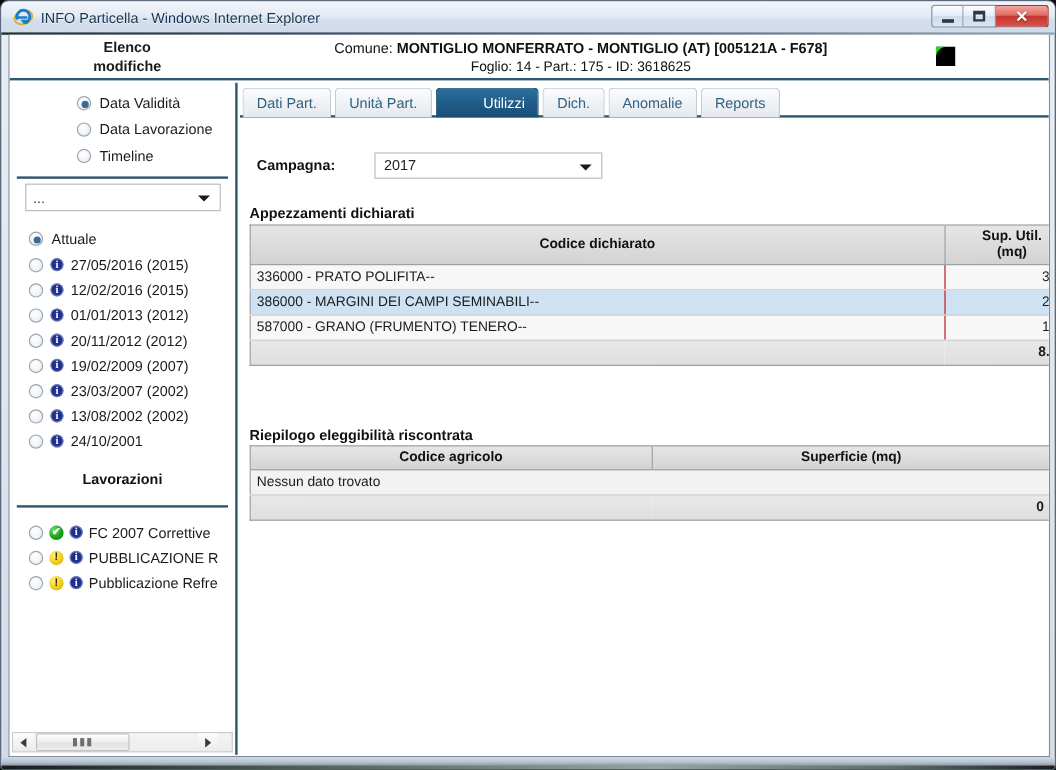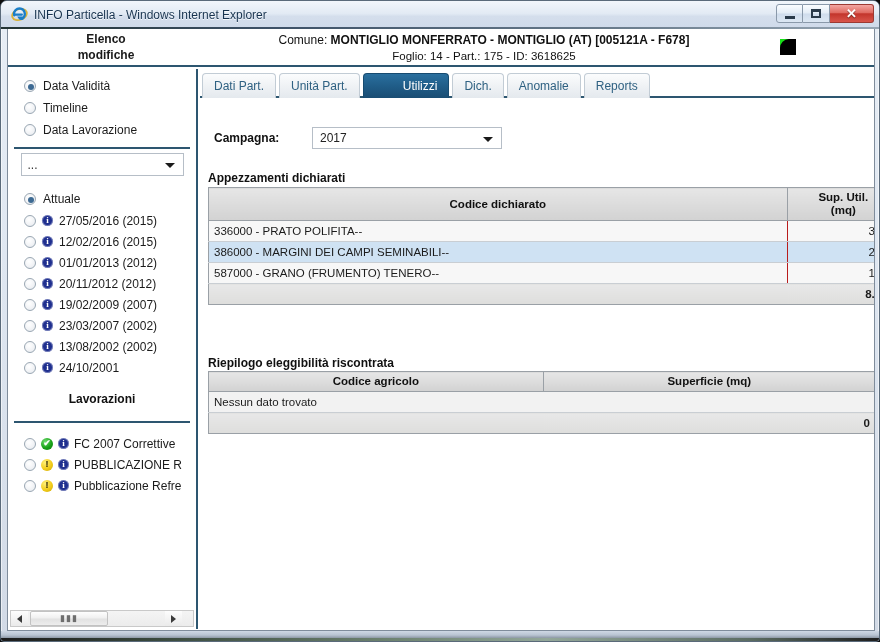--- a/index.html
+++ b/index.html
@@ -314,32 +314,32 @@
         <svg width="20" height="20" viewBox="0 0 20 20">
           <path d="M2 2 H18 V18 H2 Z" fill="#000000"></path>
           <path d="M2 2 H11 A9 9 0 0 0 2 11 Z" fill="#18e018"></path>
         </svg>
       </div>
     </div>
 
     <div id="sidebar">
       <div id="sb-scroll">
 
-        <div id="view-modes" style="padding-top:6px;">
+        <div id="view-modes" style="padding-top:6px;padding-left:40px;">
           <div class="radio-row">
             <span class="radio checked"></span>
             <span class="radio-label">Data Validità</span>
           </div>
           <div class="radio-row">
             <span class="radio"></span>
+            <span class="radio-label">Data Lavorazione</span>
+          </div>
+          <div class="radio-row">
+            <span class="radio"></span>
             <span class="radio-label">Timeline</span>
-          </div>
-          <div class="radio-row">
-            <span class="radio"></span>
-            <span class="radio-label">Data Lavorazione</span>
           </div>
         </div>
 
         <div class="sb-divider"></div>
 
         <div id="vedi-select">
           <span>...</span>
           <span class="sel-caret"></span>
         </div>
 

